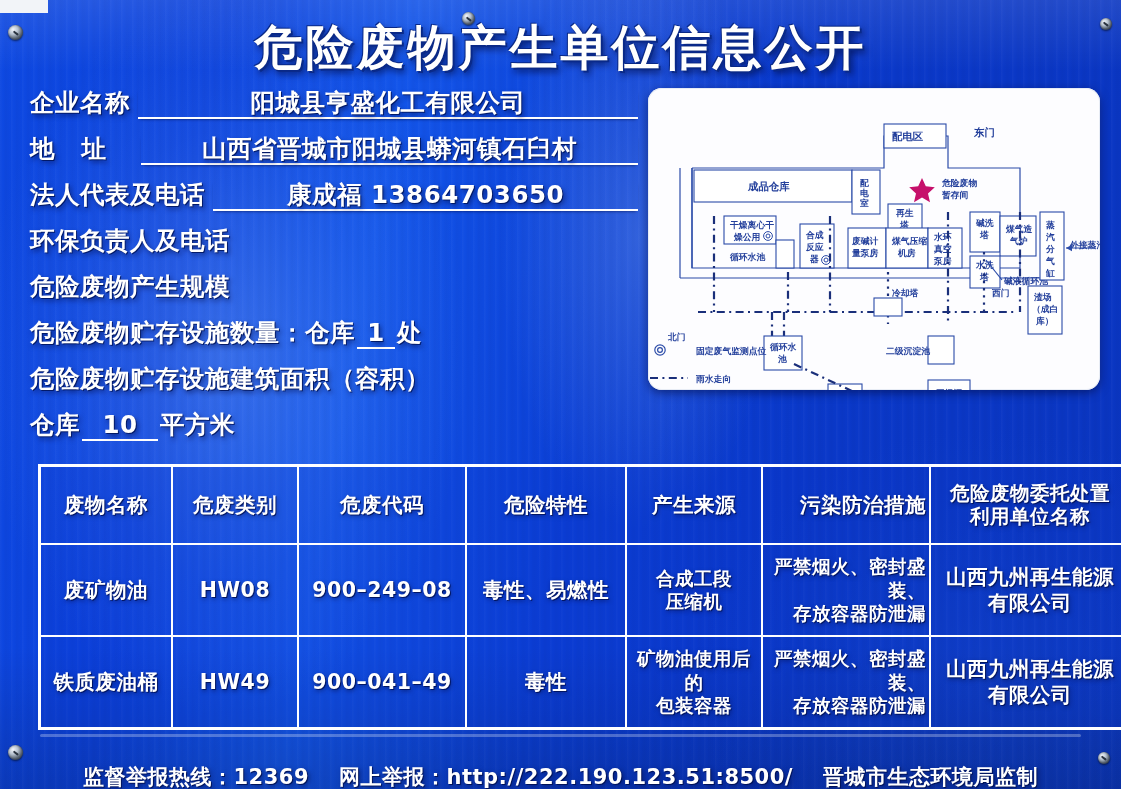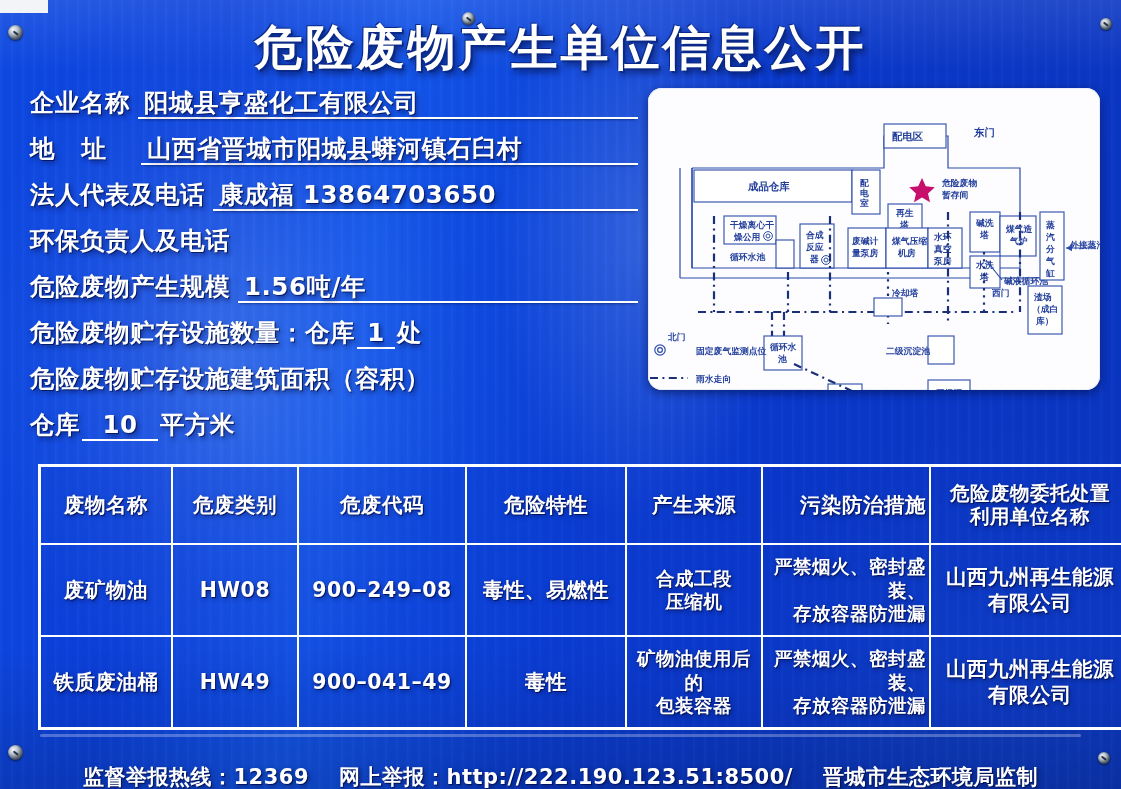--- a/index.html
+++ b/index.html
@@ -60,21 +60,21 @@
 
   
   .top{display:flex;align-items:flex-start;padding:6px 32px 0 30px;gap:10px;}
   .fields{width:608px;flex:0 0 608px;padding-top:2px;}
   .frow{display:flex;align-items:flex-end;color:#fff;font-size:24.5px;font-weight:bold;
     letter-spacing:.5px;margin-bottom:13px;
     text-shadow:1px 1px 0 rgba(0,20,90,.85), 2px 3px 5px rgba(0,10,60,.55);}
   .flabel{white-space:nowrap;}
   .flabel.spaced{letter-spacing:1.1em;padding-right:0;}
   .fval{
-    flex:1 1 auto;text-align:left;border-bottom:2.5px solid #ffffff;
+    flex:1 1 auto;text-align:center;border-bottom:2.5px solid #ffffff;
     padding:0 6px 1px 6px;margin-left:8px;line-height:1.12;
     box-shadow:0 2px 3px -2px rgba(0,10,60,.8);
   }
   .frow.inline{display:block;}
   .frow.inline .ul{
     display:inline-block;border-bottom:2.5px solid #fff;min-width:26px;text-align:center;
     padding:0 6px;margin:0 2px;
   }
   .frow.inline .ul.wide{min-width:64px;}
 
@@ -171,21 +171,20 @@
           <span class="flabel">法人代表及电话</span>
           <span class="fval">康成福 13864703650</span>
         </div>
 
         <div class="frow">
           <span class="flabel">环保负责人及电话</span>
         </div>
 
         <div class="frow">
           <span class="flabel">危险废物产生规模</span>
-          <span class="fval">1.56吨/年</span>
         </div>
 
         <div class="frow inline">
           <span>危险废物贮存设施数量：仓库</span><span class="ul">1</span><span>处</span>
         </div>
 
         <div class="frow inline">
           <span>危险废物贮存设施建筑面积（容积）</span>
         </div>
 

